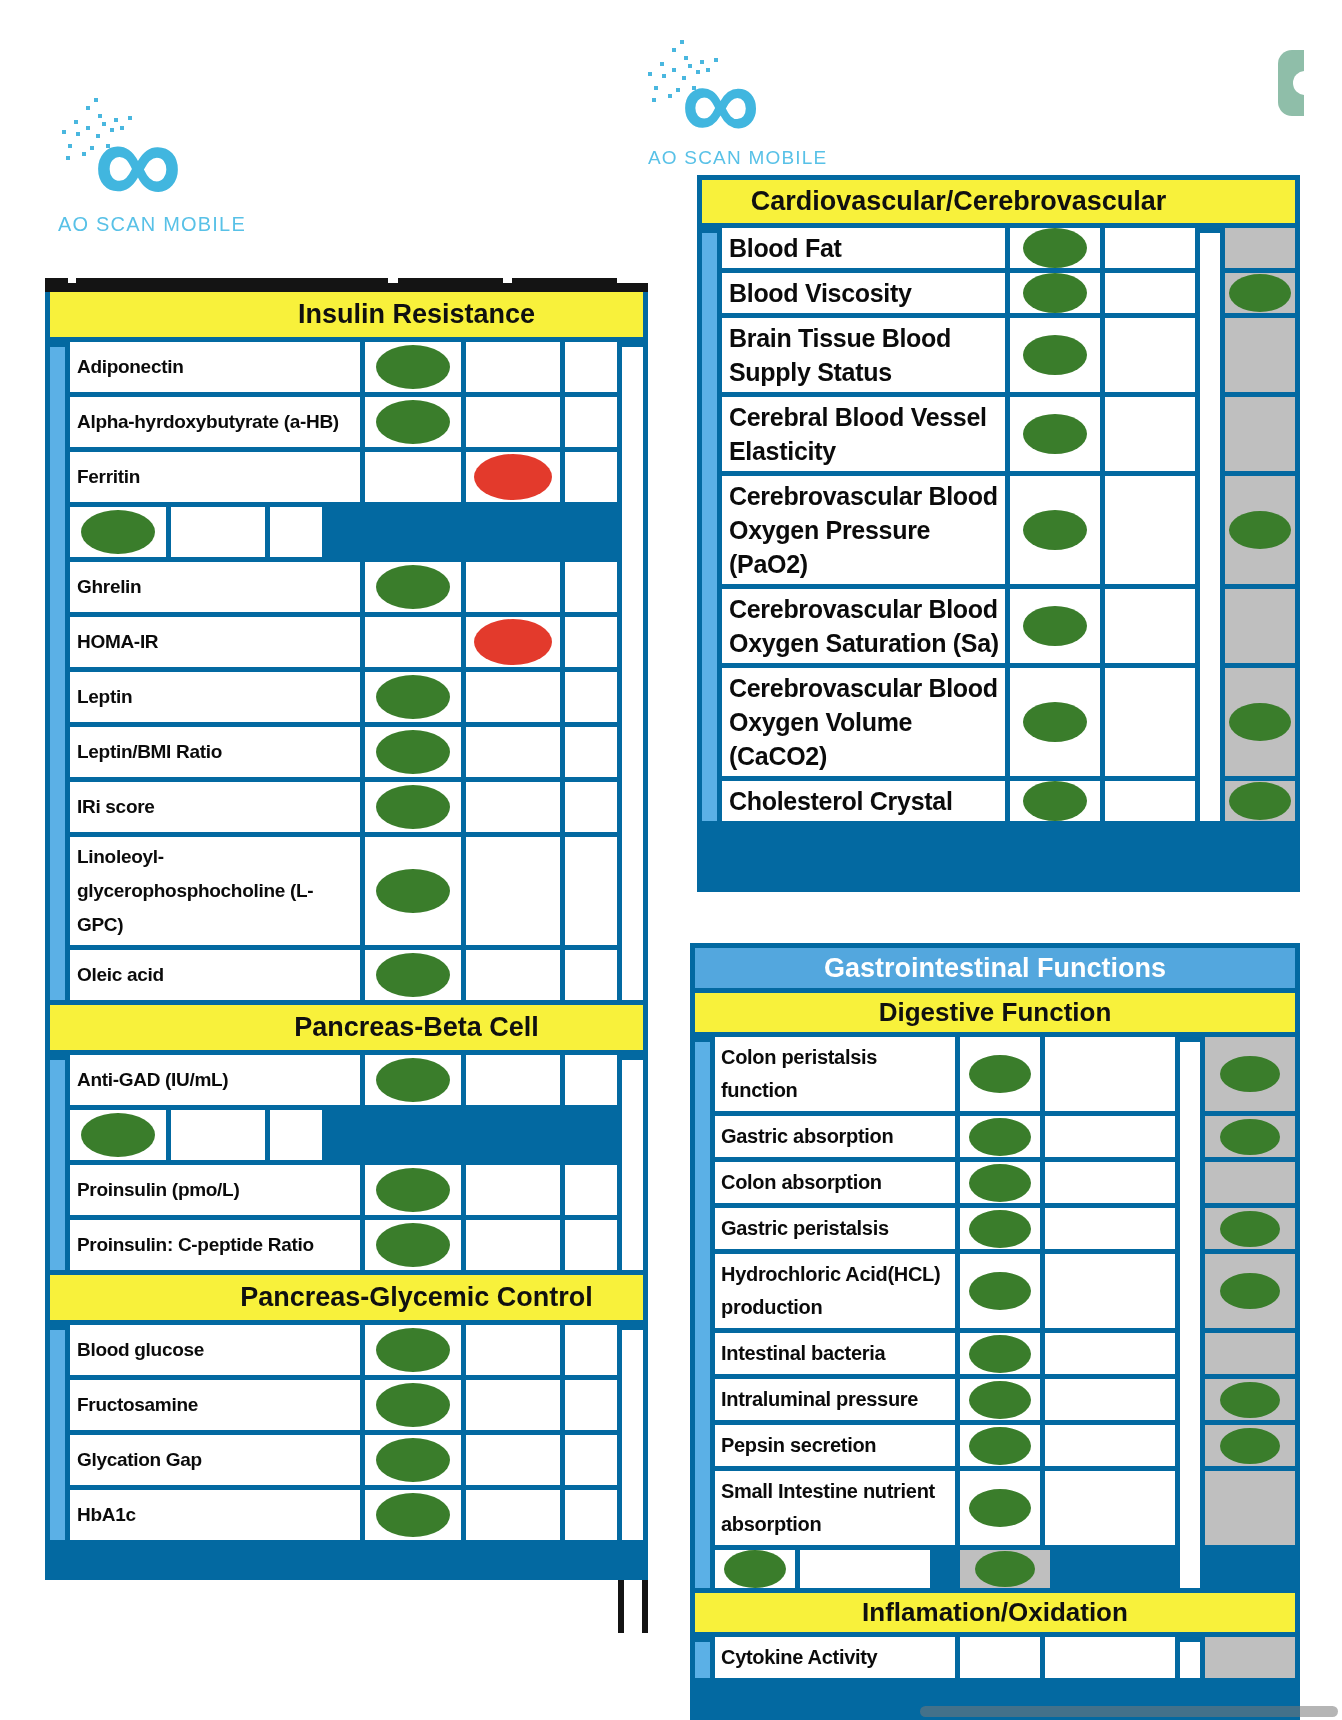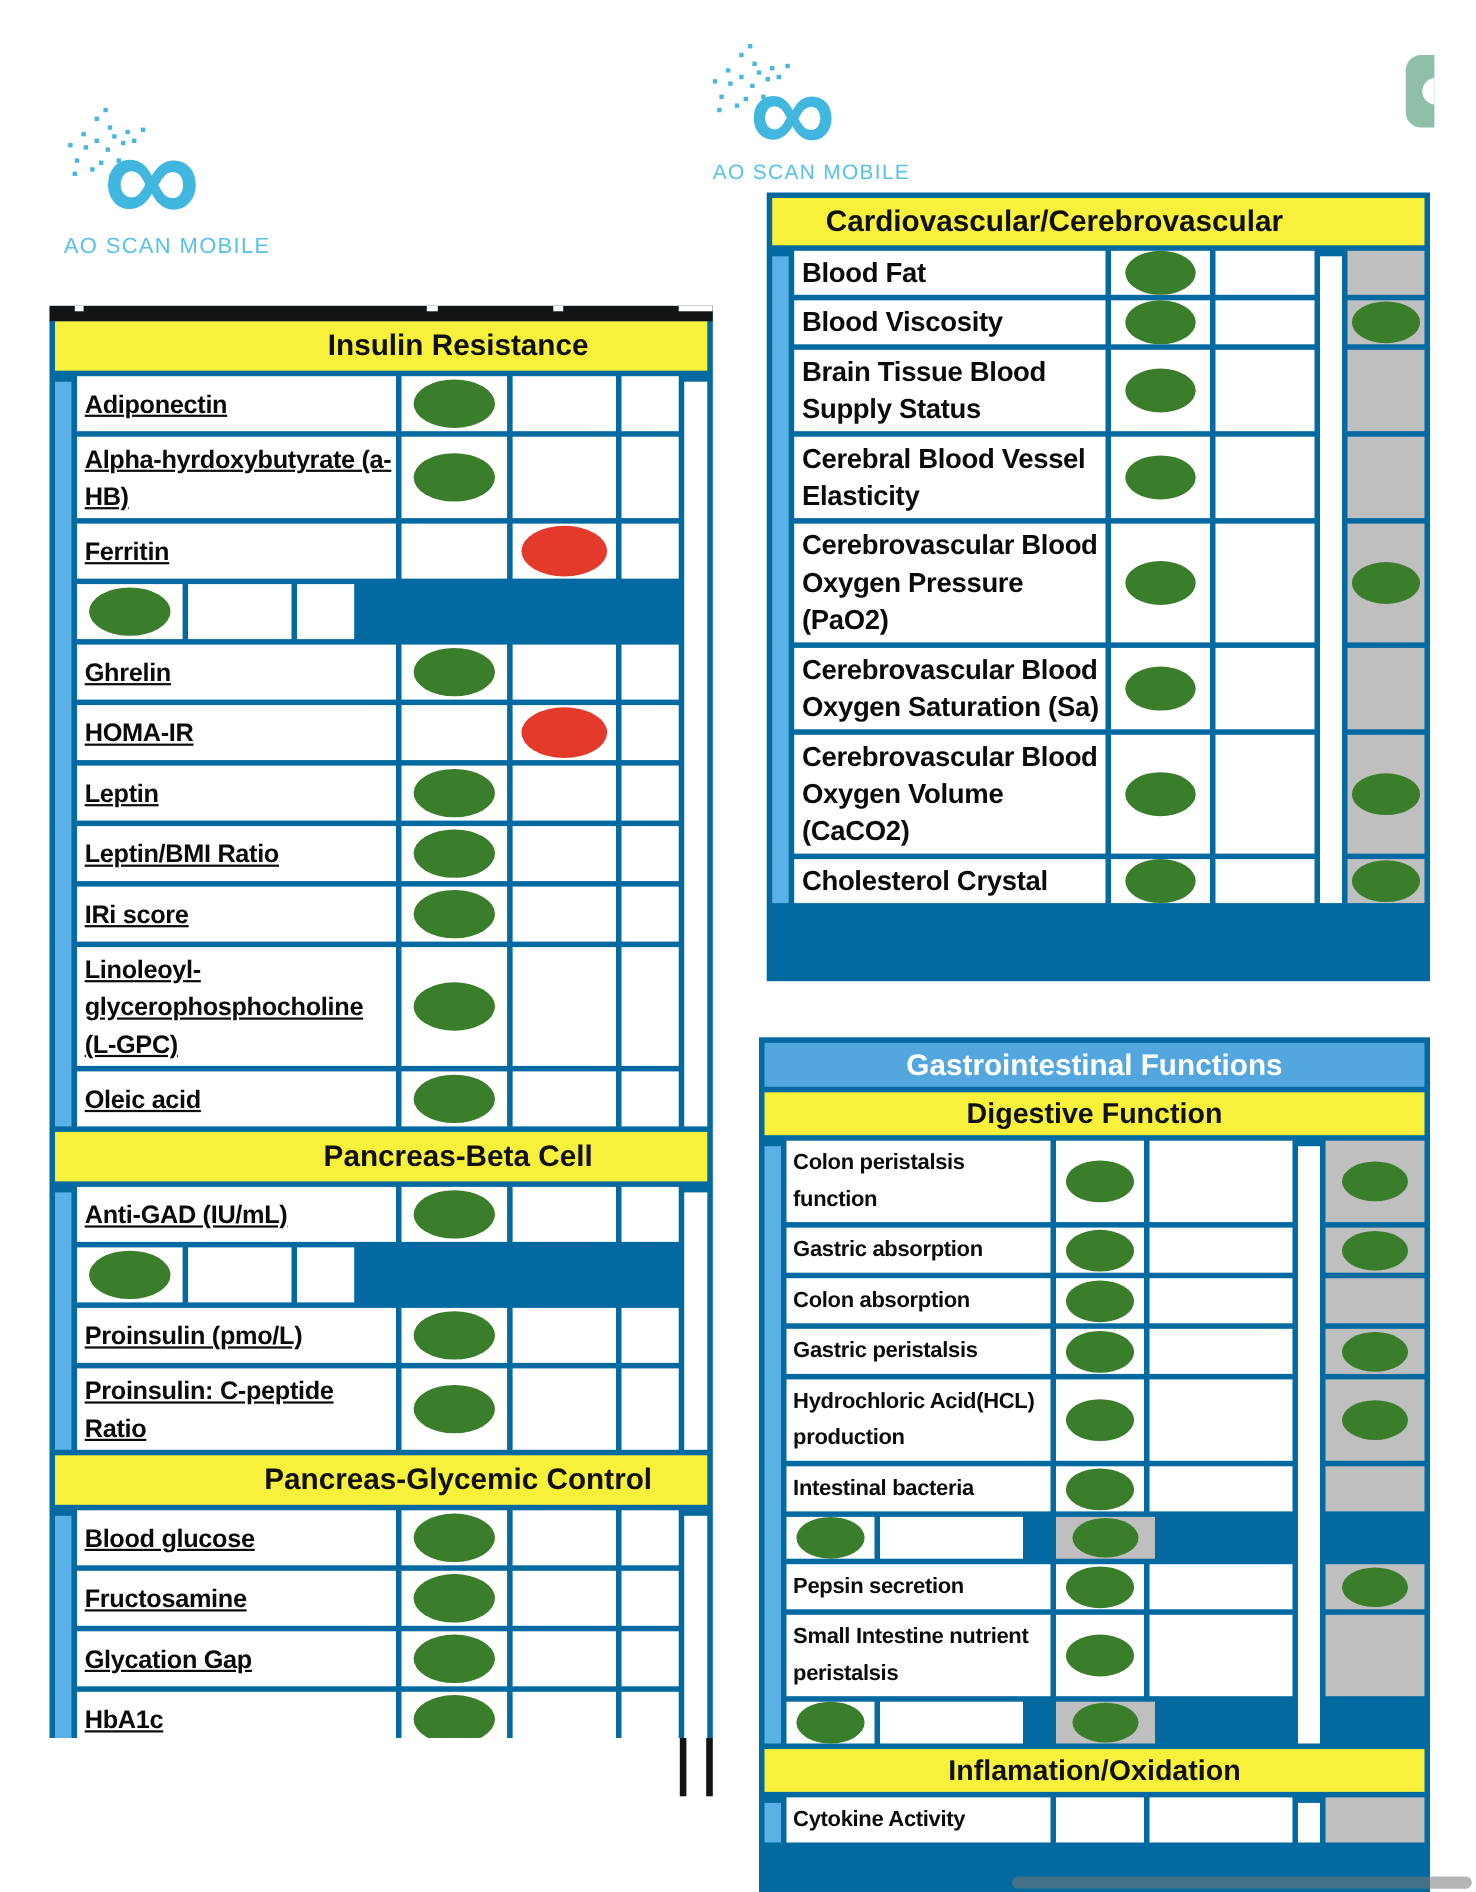--- a/index.html
+++ b/index.html
@@ -20,21 +20,21 @@
   .t-cardio .hdr{height:43px;font-size:27px;}
   .t-cardio .hdr span{transform:translateX(-40px);}
   .t-gi .hdr.blue{height:40px;font-size:27px;}
   .t-gi .hdr.yellow{height:39px;font-size:26px;}
   .sec{position:relative;}
   .row{display:flex;gap:5px;margin-top:5px;align-items:stretch;}
   .cell{background:#fff;box-sizing:border-box;flex:0 0 auto;}
   .slot{background:transparent;flex:0 0 auto;}
   .lbl{display:flex;align-items:center;font-weight:bold;color:#0b0b0b;
        padding:3px 2px 3px 7px;letter-spacing:-0.3px;}
-  .t-left .lbl{font-size:23px;line-height:34px;text-decoration:underline;}
+  .t-left .lbl{font-size:19px;line-height:34px;}
   .t-cardio .lbl{font-size:25px;line-height:34px;}
   .t-gi .lbl{font-size:20px;line-height:33px;padding:4px 2px 4px 6px;}
   .t-left .row{min-height:50px;}
   .t-cardio .row{min-height:40px;}
   .t-gi .row{min-height:38px;}
   .t-left .sec:last-child .row:last-child{min-height:62px;}
   .t-cardio .sec:last-child .row:last-child{min-height:62px;}
   .t-gi .sec:last-child .row:last-child{min-height:52px;}
   .ind{display:flex;align-items:center;justify-content:center;}
   .gray{background:#BFBFBF;}
@@ -472,20 +472,21 @@
         <div class="cell lbl" style="width: 240px;">Intestinal bacteria</div>
         <div class="cell ind" style="width: 80px;">
           <div class="ov" style="width: 62px; height: 38px; background: rgb(58, 125, 43);"></div>
         </div>
         <div class="cell ind" style="width: 130px;"></div>
         <div class="slot" style="width: 20px;"></div>
         <div class="cell ind gray" style="width: 90px;"></div>
       </div>
       <div class="row">
         <div class="slot" style="width: 15px;"></div>
+        <div class="cell lbl" style="width: 240px;">Intraluminal pressure</div>
         <div class="cell ind" style="width: 80px;">
           <div class="ov" style="width: 62px; height: 38px; background: rgb(58, 125, 43);"></div>
         </div>
         <div class="cell ind" style="width: 130px;"></div>
         <div class="slot" style="width: 20px;"></div>
         <div class="cell ind gray" style="width: 90px;">
           <div class="ov" style="width: 60px; height: 36px; background: rgb(58, 125, 43);"></div>
         </div>
       </div>
       <div class="row">
@@ -495,21 +496,21 @@
           <div class="ov" style="width: 62px; height: 38px; background: rgb(58, 125, 43);"></div>
         </div>
         <div class="cell ind" style="width: 130px;"></div>
         <div class="slot" style="width: 20px;"></div>
         <div class="cell ind gray" style="width: 90px;">
           <div class="ov" style="width: 60px; height: 36px; background: rgb(58, 125, 43);"></div>
         </div>
       </div>
       <div class="row">
         <div class="slot" style="width: 15px;"></div>
-        <div class="cell lbl" style="width: 240px;">Small Intestine nutrient peristalsis</div>
+        <div class="cell lbl" style="width: 240px;">Small Intestine nutrient absorption</div>
         <div class="cell ind" style="width: 80px;">
           <div class="ov" style="width: 62px; height: 38px; background: rgb(58, 125, 43);"></div>
         </div>
         <div class="cell ind" style="width: 130px;"></div>
         <div class="slot" style="width: 20px;"></div>
         <div class="cell ind gray" style="width: 90px;"></div>
       </div>
       <div class="row">
         <div class="slot" style="width: 15px;"></div>
         <div class="cell ind" style="width: 80px;">

